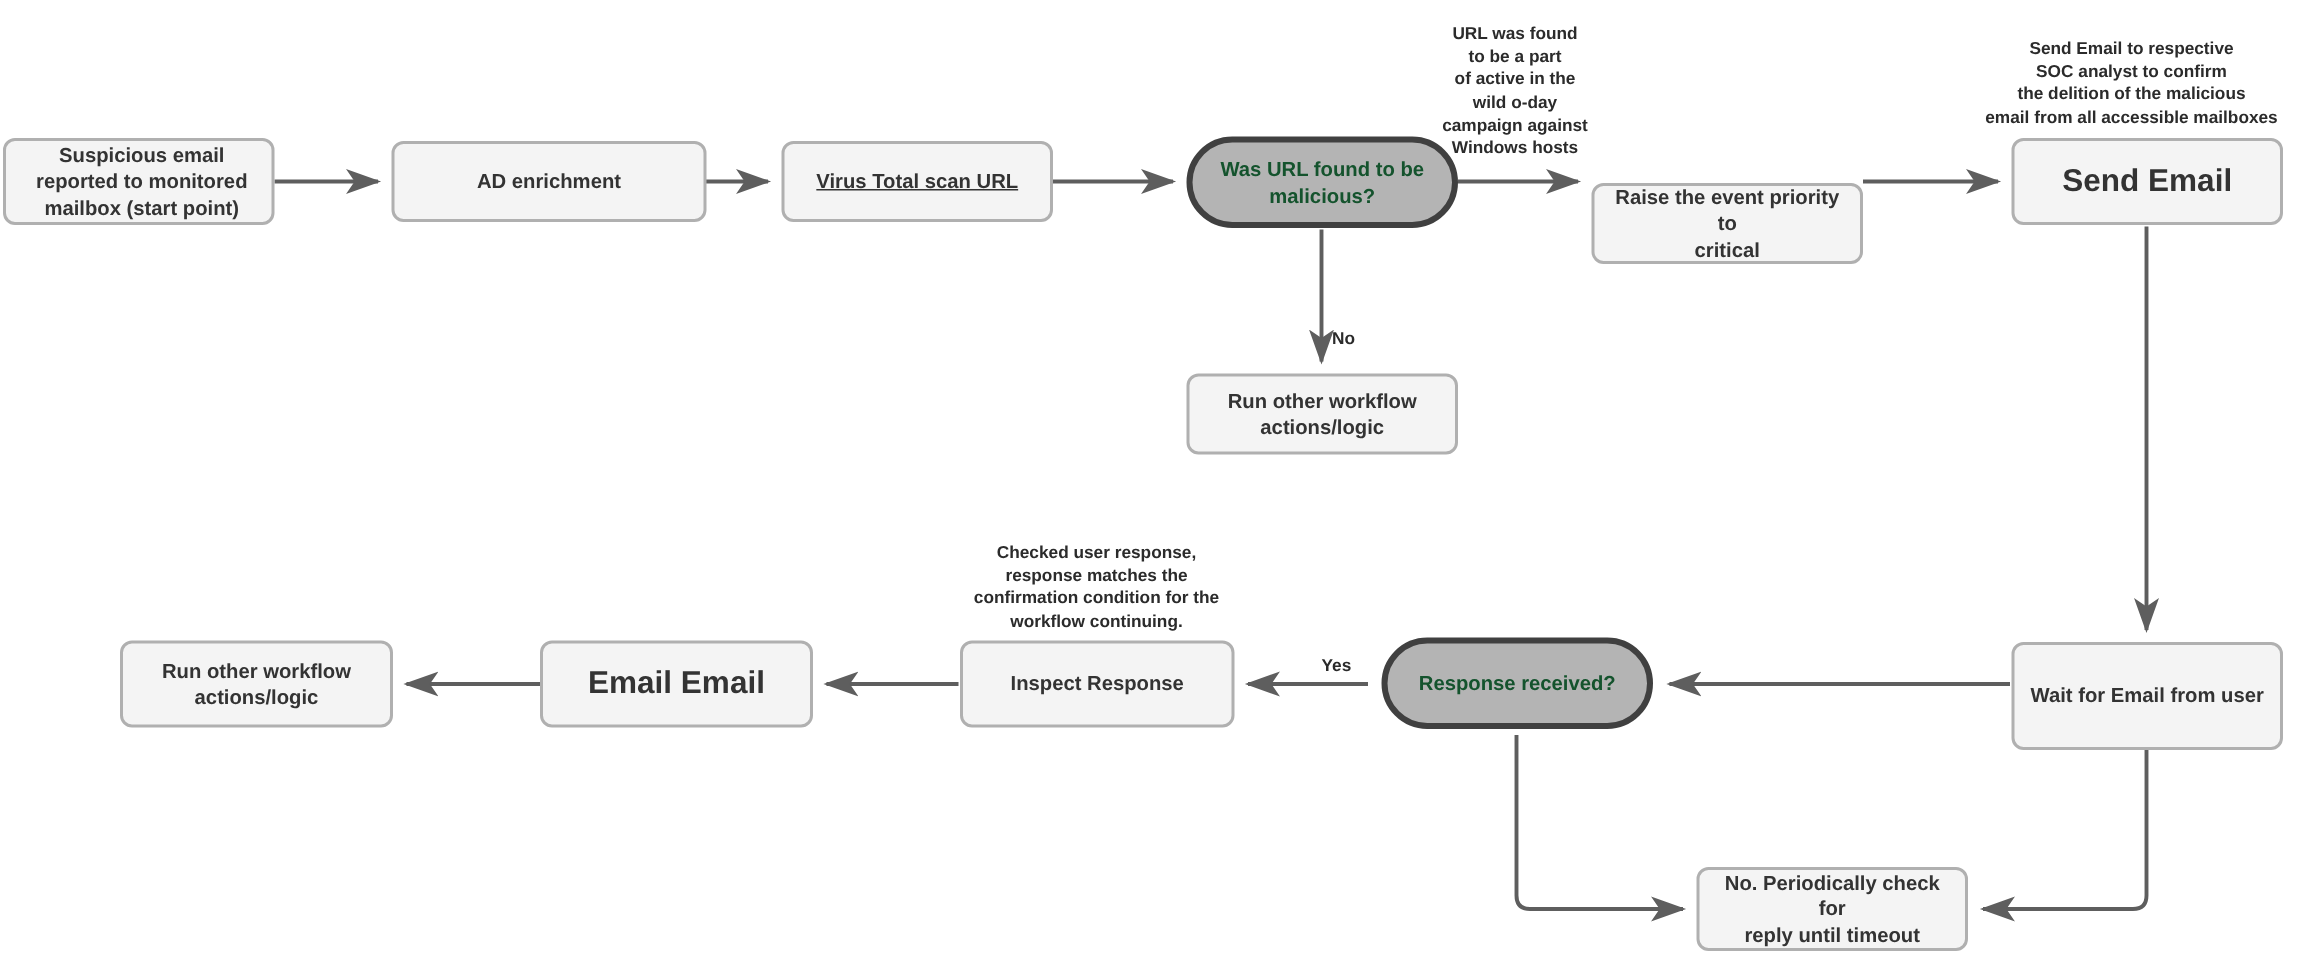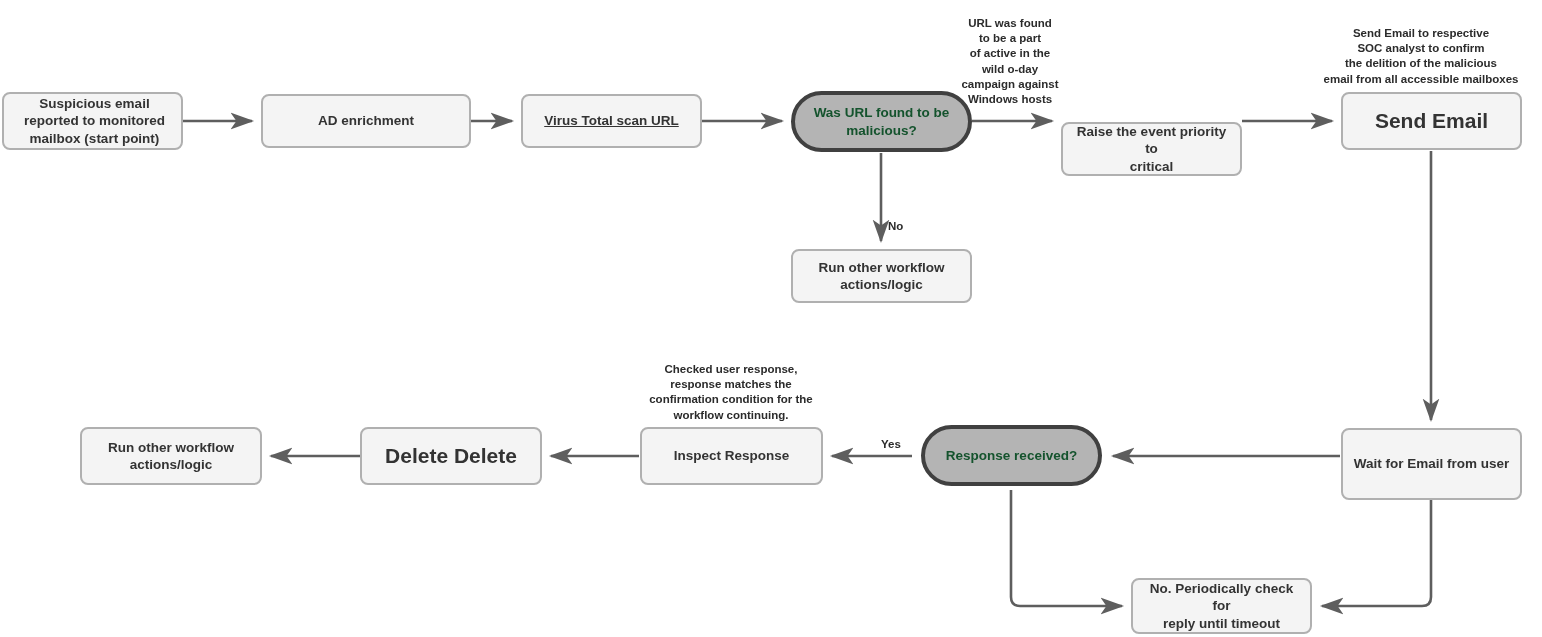--- a/index.html
+++ b/index.html
@@ -177,21 +177,21 @@
   <div class="node" style="left:1131px; top:578px; width:181px; height:56px;">
     <span class="label">No. Periodically check for
 reply until timeout</span>
   </div>
 
   <div class="node" style="left:640px; top:427px; width:183px; height:58px;text-align:center;">
     <span class="label">Inspect Response</span>
   </div>
 
   <div class="node big" style="left:360px; top:427px; width:182px; height:58px;">
-    <span class="label">Delete Delete</span>
+    <span class="label">Email Email</span>
   </div>
 
   <div class="node" style="left:80px; top:427px; width:182px; height:58px;">
     <span class="label">Run other workflow
 actions/logic</span>
   </div>
 
 </div>
 
 </body></html>

